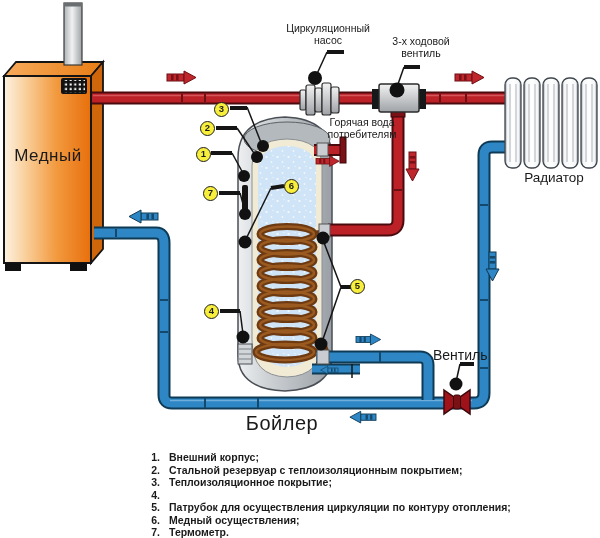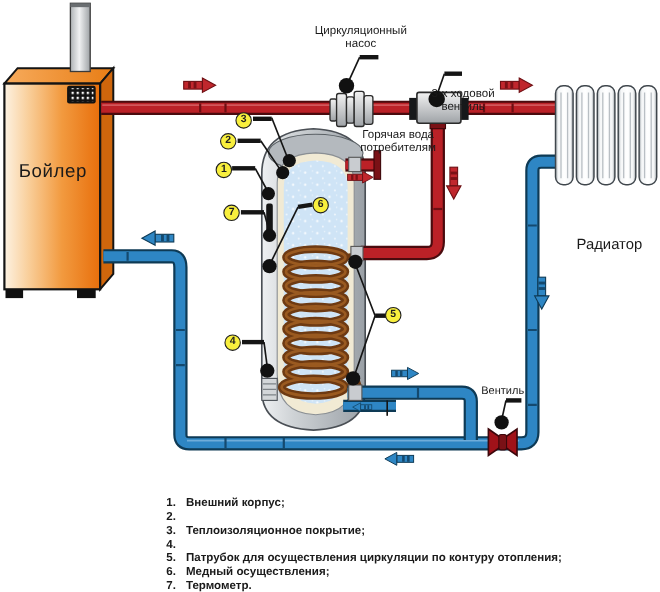--- a/index.html
+++ b/index.html
@@ -263,42 +263,44 @@
     <circle cx="245" cy="242" r="6.5"></circle>
         <circle cx="243" cy="337" r="6.5"></circle>
     <circle cx="323" cy="238" r="6.5"></circle>
         <circle cx="321" cy="344" r="6.5"></circle>
     <circle cx="315" cy="78" r="7"></circle>
         <circle cx="397" cy="90" r="7.5"></circle>
     <circle cx="456" cy="384" r="6.5"></circle>
   </g>
 </svg>
 
-<div class="lbl big" style="left:6px;top:147px;width:84px;">Бойлер</div>
+<div class="lbl big" style="left:6px;top:147px;width:84px;">Медный</div>
 <div class="lbl" style="left:282px;top:23px;width:92px;">Циркуляционный насос</div>
-<div class="lbl" style="left:388px;top:36px;width:66px;margin-top:44px;">3-х ходовой вентиль</div>
+<div class="lbl" style="left:388px;top:36px;width:66px;">3-х ходовой вентиль</div>
 <div class="lbl" style="left:318px;top:117px;width:88px;">Горячая вода потребителям</div>
-<div class="lbl med" style="left:510px;top:171px;width:88px;margin-top:44px;">Радиатор</div>
-<div class="lbl" style="left:433px;top:350px;width:48px;font-size:10px;text-align:center;">Вентиль</div>
+<div class="lbl med" style="left:510px;top:171px;width:88px;">Радиатор</div>
+<div class="lbl" style="left:433px;top:350px;width:48px;font-size:14px;text-align:center;">Вентиль</div>
+<div class="lbl huge" style="left:232px;top:413px;width:100px;">Бойлер</div>
 
 <div class="callout" style="left:196px;top:147px;">1</div>
 <div class="callout" style="left:200px;top:121px;">2</div>
 <div class="callout" style="left:214px;top:102px;">3</div>
 <div class="callout" style="left:204px;top:304px;">4</div>
 <div class="callout" style="left:350px;top:279px;">5</div>
 <div class="callout" style="left:284px;top:179px;">6</div>
 <div class="callout" style="left:203px;top:186px;">7</div>
 
 <div class="legend">
   <div class="row">
         <span class="num">1.</span>
         <span>Внешний корпус;</span>
       </div>
   <div class="row">
         <span class="num">2.</span>
+        <span>Стальной резервуар с теплоизоляционным покрытием;</span>
       </div>
   <div class="row">
         <span class="num">3.</span>
         <span>Теплоизоляционное покрытие;</span>
       </div>
   <div class="row">
         <span class="num">4.</span>
       </div>
   <div class="row">
         <span class="num">5.</span>

